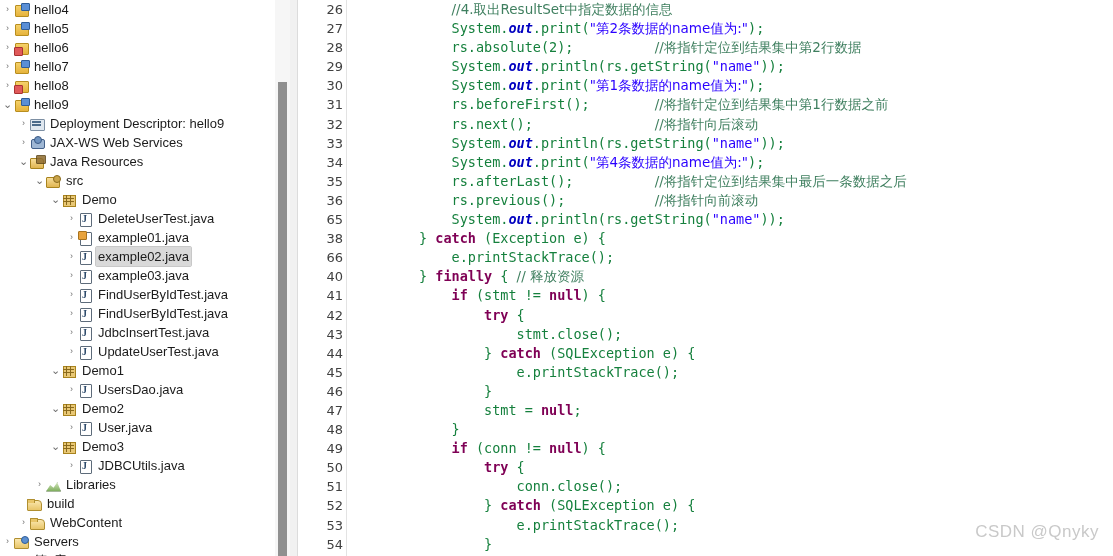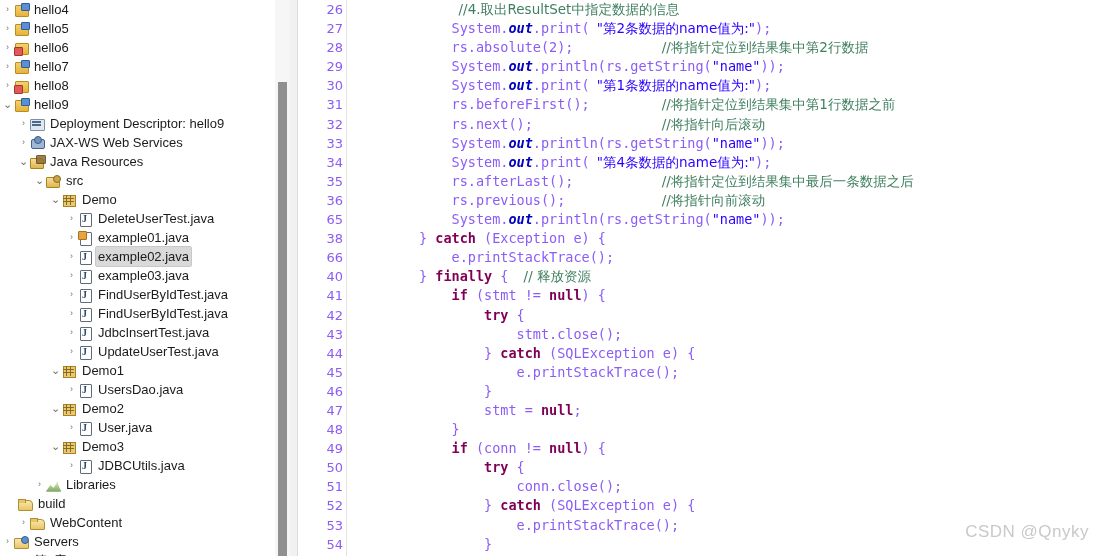--- a/index.html
+++ b/index.html
@@ -238,42 +238,42 @@
     white-space: pre;
     font-family: "DejaVu Sans Mono", monospace;
     font-size: 13.5px;
     color: #000000;
   }
   .cline .ln {
     position: absolute;
     left: 9px;
     width: 44px;
     text-align: right;
-    color: #8b5cf6;
+    color: #404040;
     font-family: "DejaVu Sans", sans-serif;
     font-size: 13px;
   }
   .cline .src {
     position: absolute;
     left: 64px;
     white-space: pre;
   }
   
   .kw   { color: #7f0055; font-weight: bold; }      
   .str  { color: #2a00ff; }                          
   .cmt  { color: #3f7f5f; }                          
   .fld  { color: #0000c0; font-weight: bold; font-style: italic; } 
-  .pln  { color: #8b5cf6; }
-  
-  .cjk  { font-family: "DejaVu Sans", sans-serif; margin-left: 7px; }
+  .pln  { color: #15803d; }
+  
+  .cjk  { font-family: "DejaVu Sans", sans-serif; }
 
   
   #watermark {
     position: absolute;
-    right: 24px; bottom: 14px;
+    right: 14px; bottom: 14px;
     font-family: "Liberation Sans", sans-serif;
     font-size: 17px;
     color: #c9c9c9;
     letter-spacing: .5px;
     user-select: none;
     pointer-events: none;
     margin-left: 20px;
   }
 </style>
 </head>
@@ -406,21 +406,21 @@
         <li class="row" style="padding-left: 66px;">
           <span class="twisty">›</span>
           <span class="ico ic-java"></span>
           <span class="lbl">JDBCUtils.java</span>
         </li>
         <li class="row" style="padding-left: 34px;">
           <span class="twisty">›</span>
           <span class="ico ic-libs"></span>
           <span class="lbl">Libraries</span>
         </li>
-        <li class="row" style="padding-left: 6px;">
+        <li class="row" style="padding-left: 15px;">
           <span class="twisty none"></span>
           <span class="ico ic-folder"></span>
           <span class="lbl">build</span>
         </li>
         <li class="row" style="padding-left: 18px;">
           <span class="twisty">›</span>
           <span class="ico ic-folder"></span>
           <span class="lbl">WebContent</span>
         </li>
         <li class="row" style="padding-left: 2px;">

